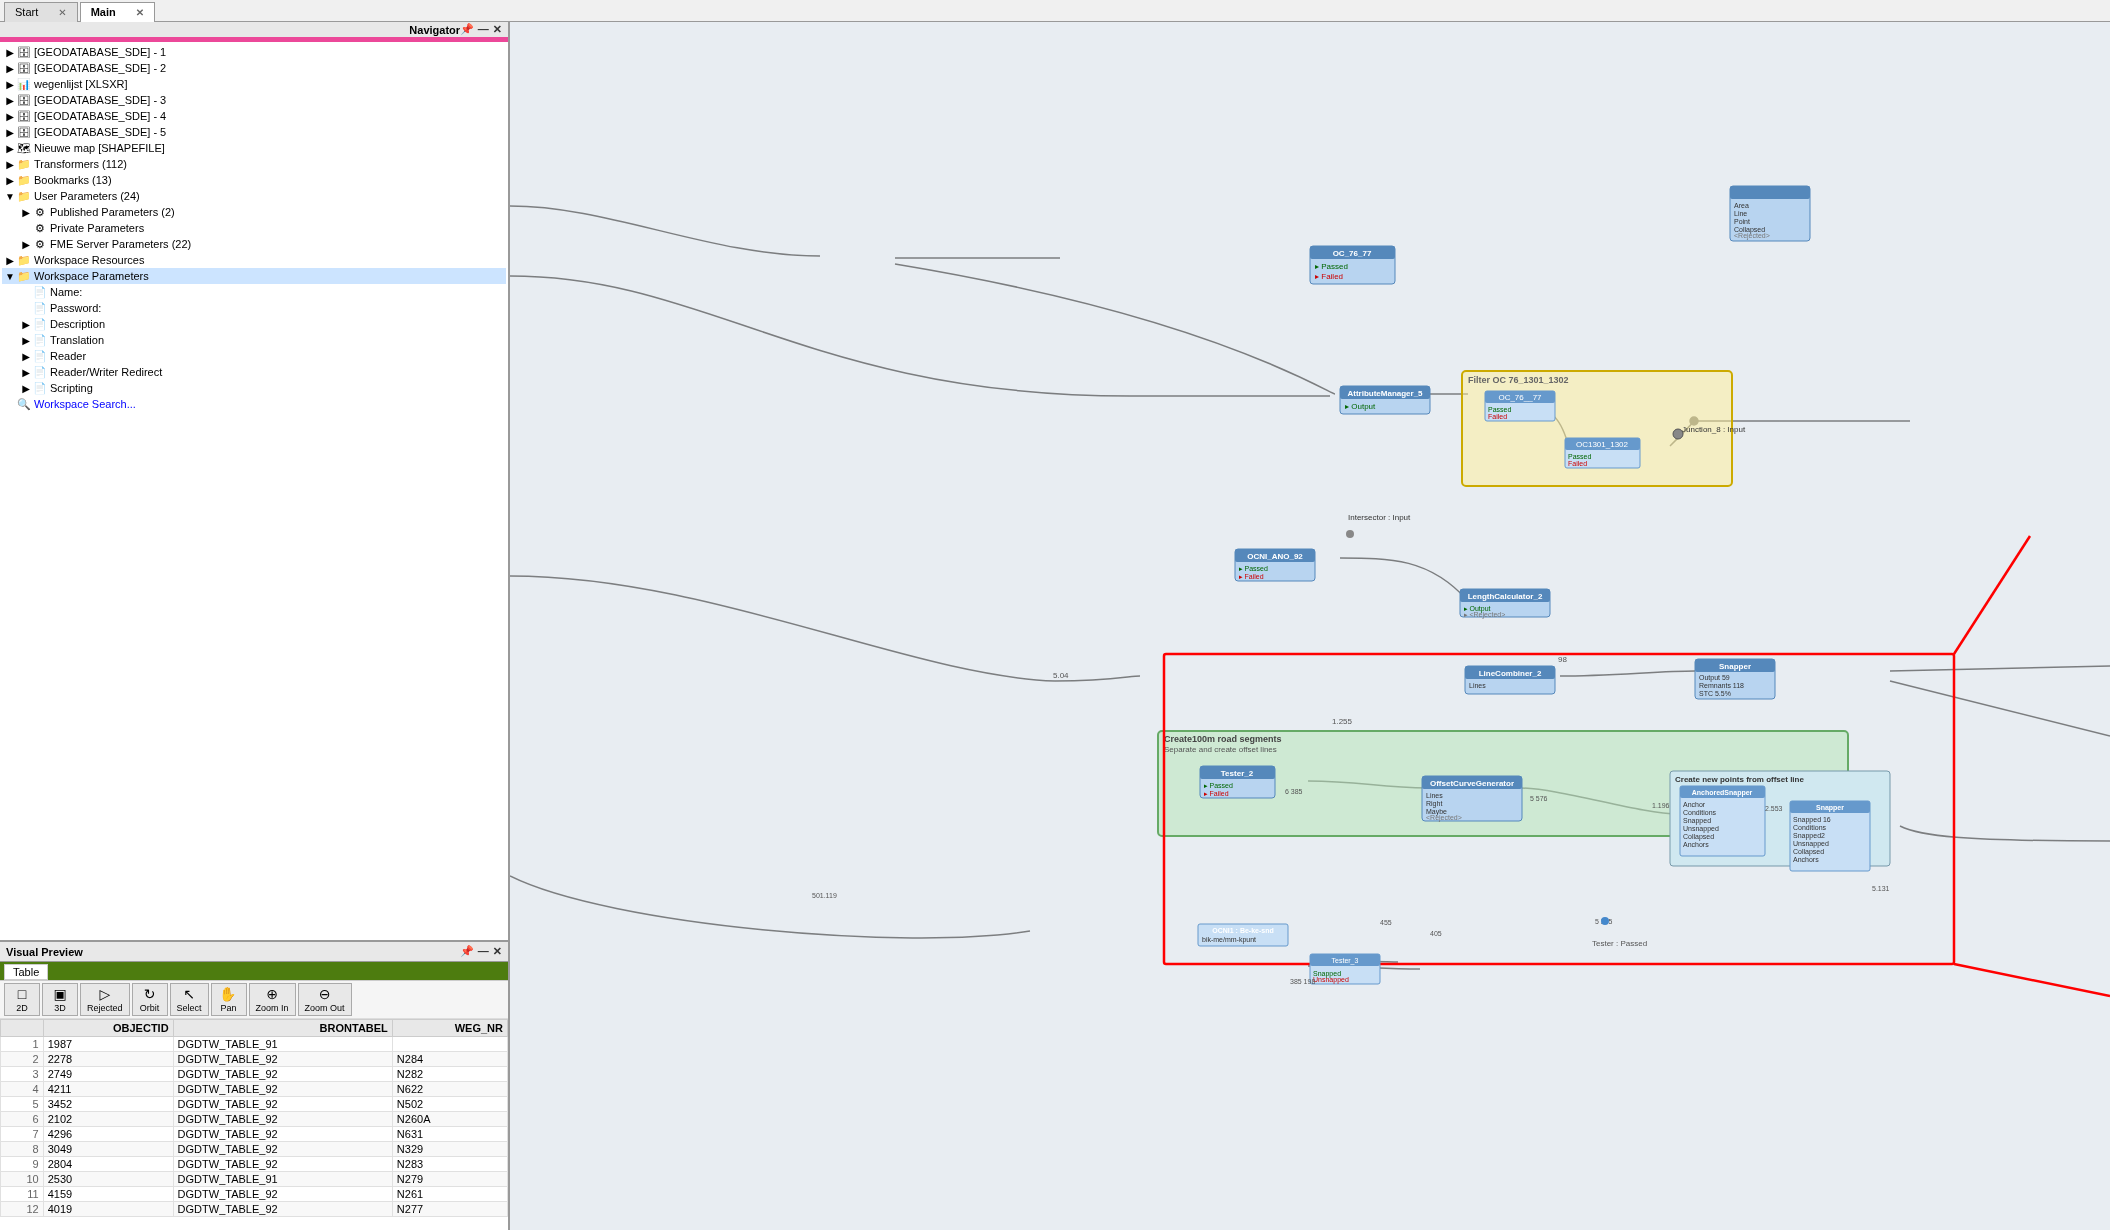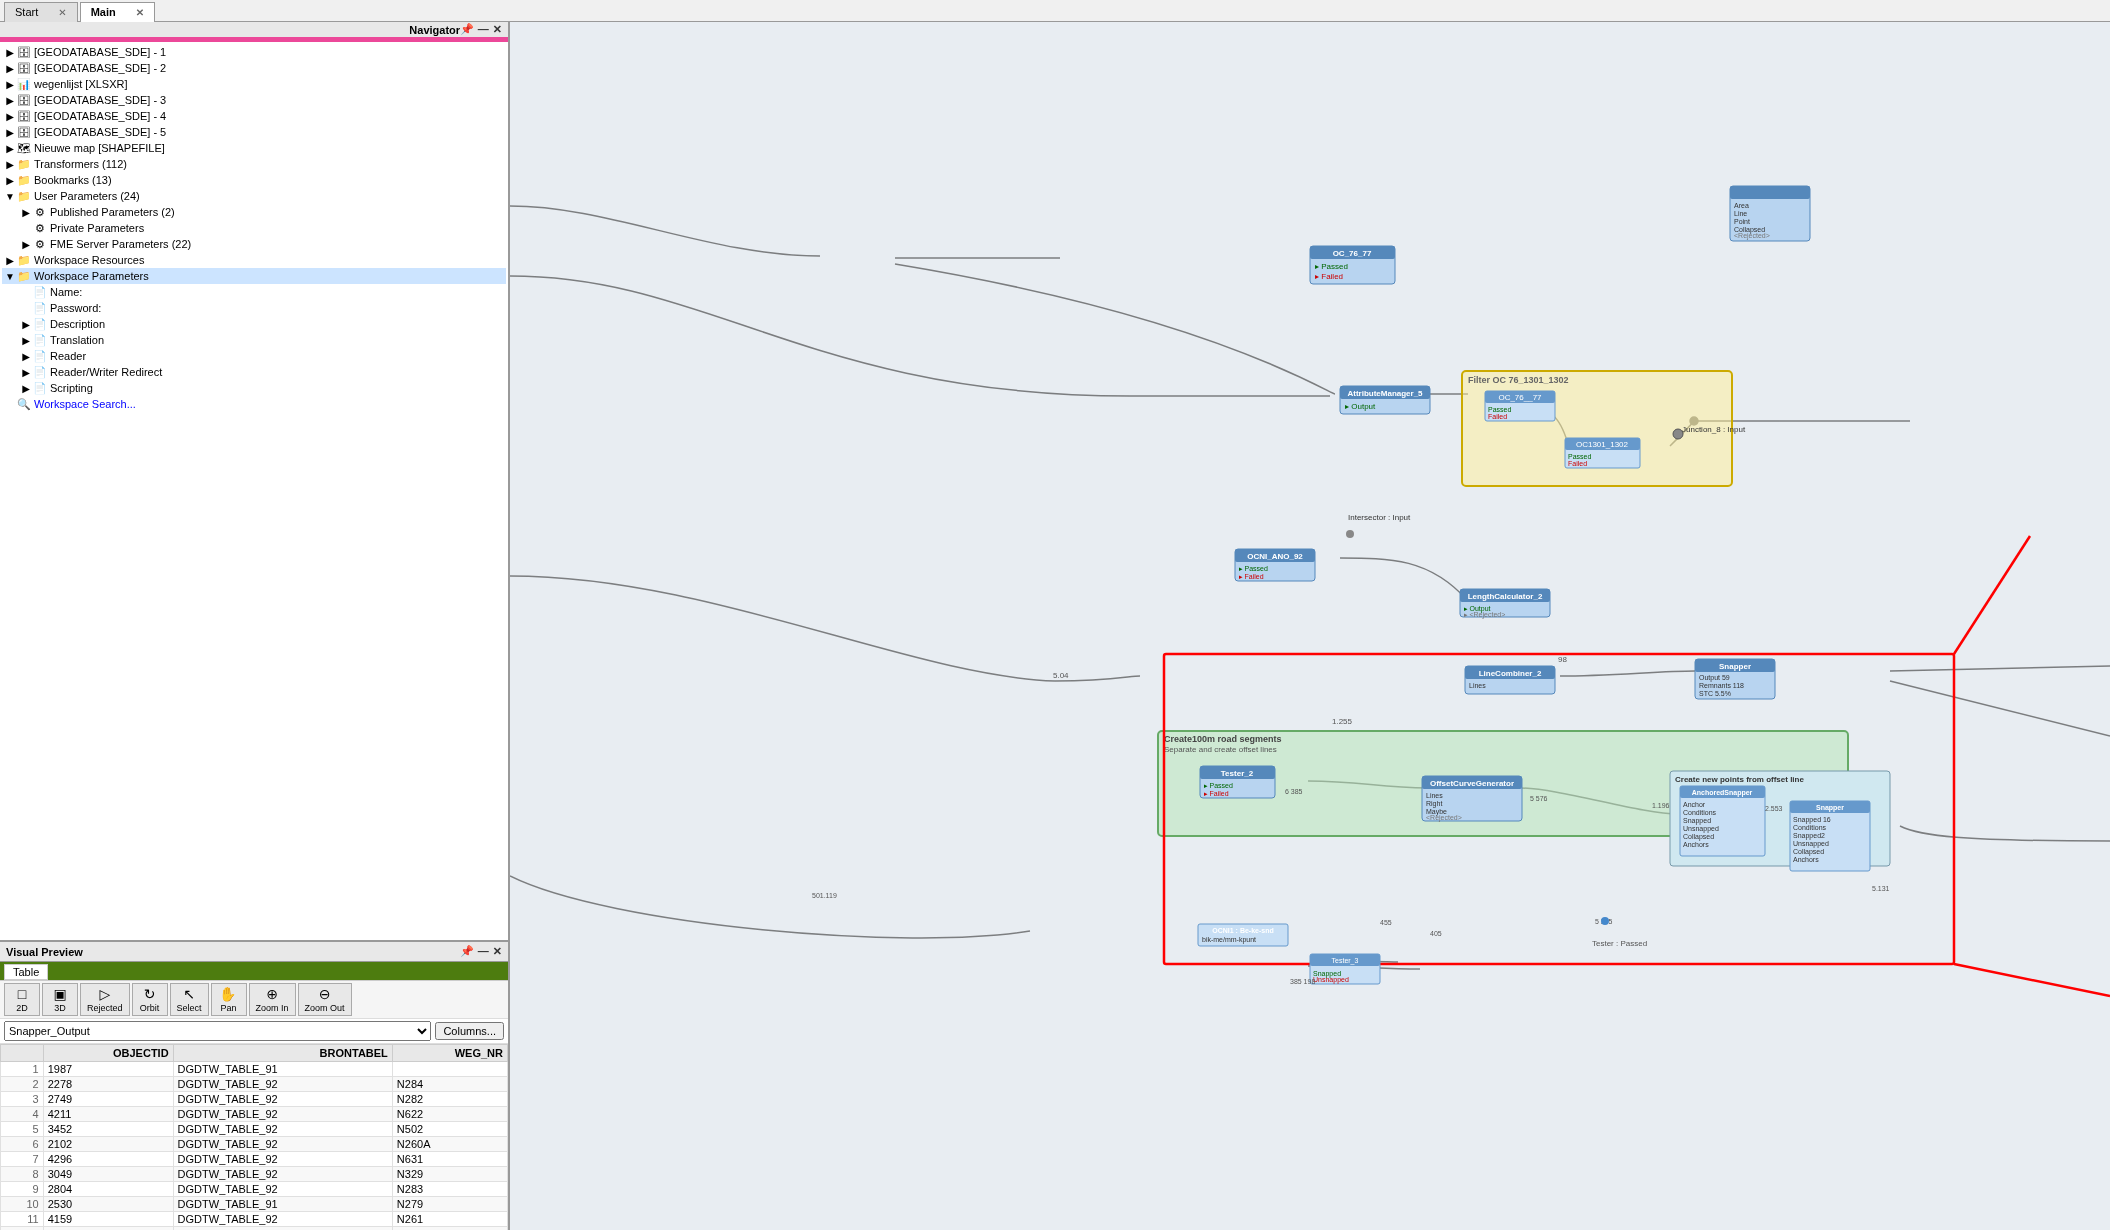--- a/index.html
+++ b/index.html
@@ -426,26 +426,20 @@
         <button class="preview-toolbar-btn">
           <span class="icon">⊕</span>
             <span class="label">Zoom In</span>
         </button>
         <button class="preview-toolbar-btn">
           <span class="icon">⊖</span>
             <span class="label">Zoom Out</span>
         </button>
       </div>
 
-      <div class="preview-selector-row">
-        <select>
-          <option>Snapper_Output</option>
-        </select>
-        <button class="preview-selector-btn">Columns...</button>
-      </div>
 
       <div class="preview-table-container">
         <table class="preview-table">
           <thead>
             <tr>
               <th></th>
               <th>OBJECTID</th>
               <th>BRONTABEL</th>
               <th>WEG_NR</th>
             </tr>

